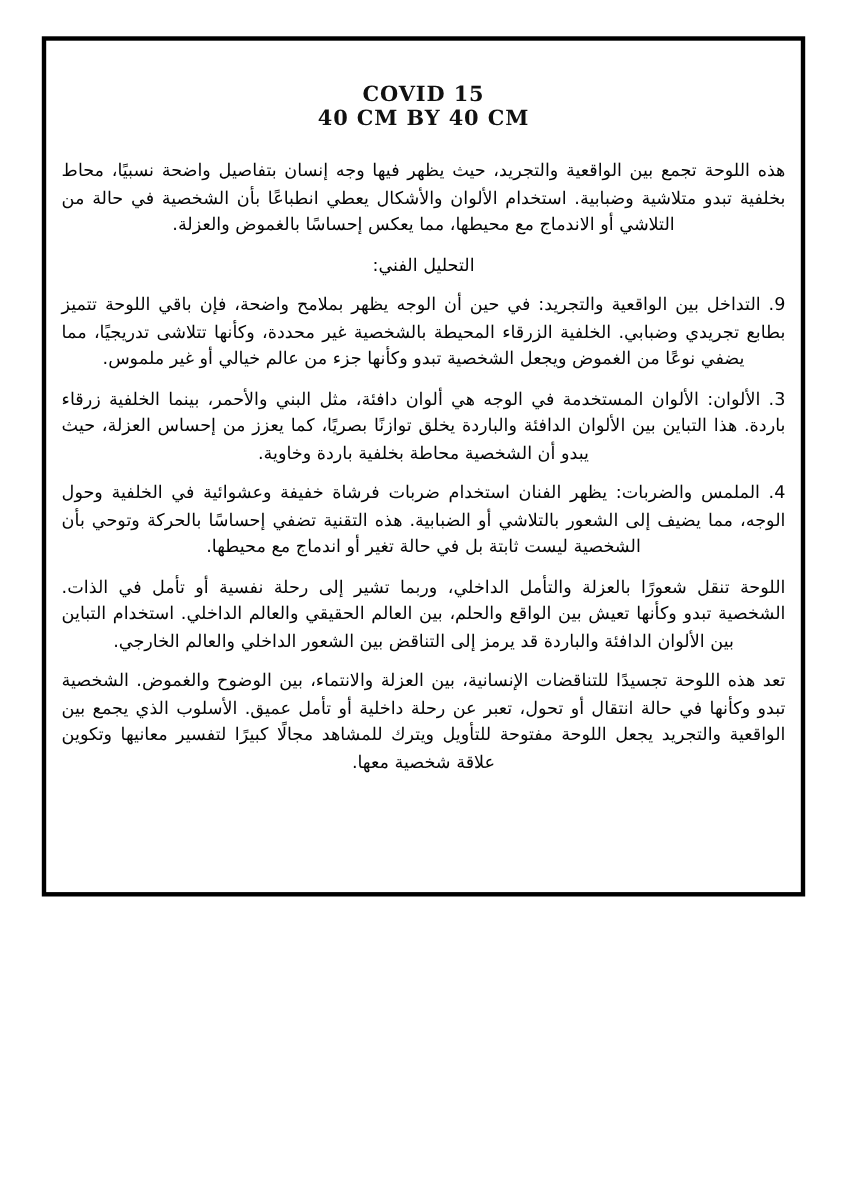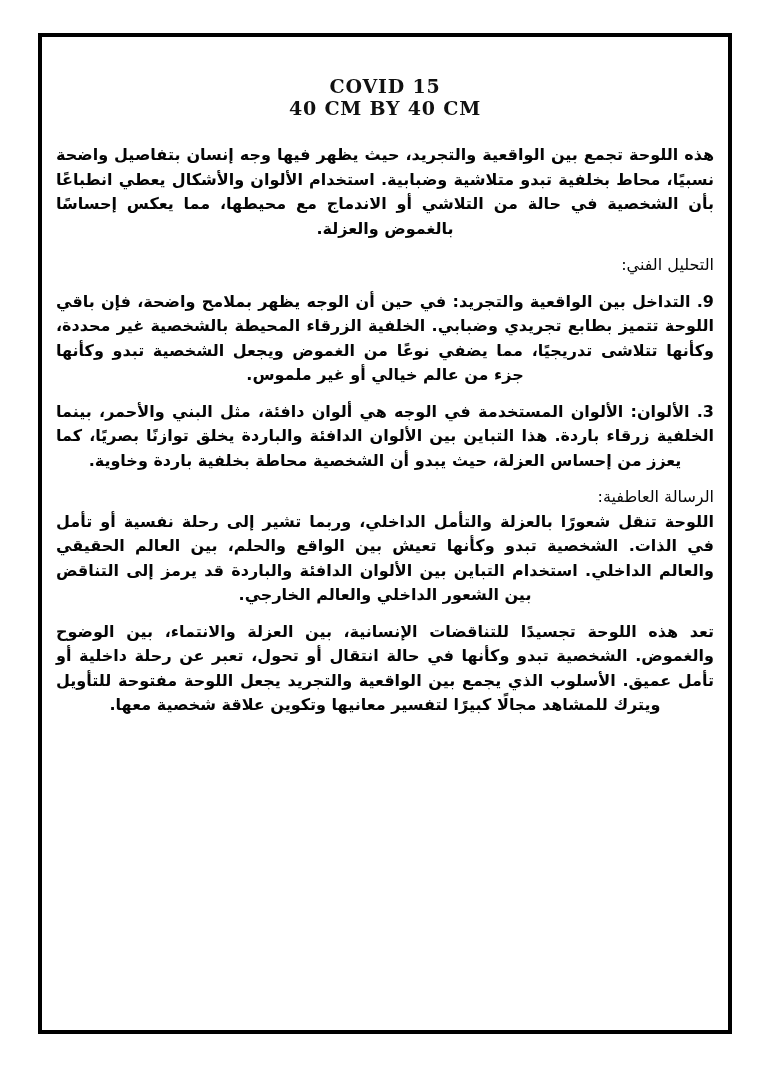--- a/index.html
+++ b/index.html
@@ -11,21 +11,21 @@
     width: 770px;
     height: 1089px;
     position: relative;
     font-family: "DejaVu Sans", "Liberation Sans", sans-serif;
   }
   .page-frame {
     position: absolute;
     left: 38px;
     top: 33px;
     width: 694px;
-    height: 1001px;
+    height: 782px;
     box-sizing: border-box;
     border: 4px solid #000000;
     background: #ffffff;
     padding: 38px 14px 10px 14px;
     overflow: hidden;
   }
   .title-block {
     text-align: center;
     font-family: "DejaVu Serif", "Liberation Serif", serif;
     font-weight: 700;
@@ -41,24 +41,23 @@
     font-family: "DejaVu Sans", "Liberation Sans", sans-serif;
     font-size: 16px;
     line-height: 24.5px;
     color: #050505;
     margin: 0;
   }
   .para {
     text-align: justify;
     text-align-last: center;
     margin: 0 0 12px 0;
-    font-weight: bold;
   }
   .section-heading {
-    text-align: right;
+    text-align: center;
     font-weight: 400;
     font-size: 16px;
     margin: 0 0 12px 0;
   }
   .section-heading.tight {
     margin-bottom: 0;
   }
   .para.last {
     margin-bottom: 16px;
   }
@@ -75,19 +74,19 @@
 
   <p class="ar para">هذه اللوحة تجمع بين الواقعية والتجريد، حيث يظهر فيها وجه إنسان بتفاصيل واضحة نسبيًا، محاط بخلفية تبدو متلاشية وضبابية. استخدام الألوان والأشكال يعطي انطباعًا بأن الشخصية في حالة من التلاشي أو الاندماج مع محيطها، مما يعكس إحساسًا بالغموض والعزلة.</p>
 
   <h2 class="ar section-heading">التحليل الفني:</h2>
 
 
   <p class="ar para">9. التداخل بين الواقعية والتجريد: في حين أن الوجه يظهر بملامح واضحة، فإن باقي اللوحة تتميز بطابع تجريدي وضبابي. الخلفية الزرقاء المحيطة بالشخصية غير محددة، وكأنها تتلاشى تدريجيًا، مما يضفي نوعًا من الغموض ويجعل الشخصية تبدو وكأنها جزء من عالم خيالي أو غير ملموس.</p>
 
   <p class="ar para">3. الألوان: الألوان المستخدمة في الوجه هي ألوان دافئة، مثل البني والأحمر، بينما الخلفية زرقاء باردة. هذا التباين بين الألوان الدافئة والباردة يخلق توازنًا بصريًا، كما يعزز من إحساس العزلة، حيث يبدو أن الشخصية محاطة بخلفية باردة وخاوية.</p>
 
+  <p class="ar para">4. الملمس والضربات: يظهر الفنان استخدام ضربات فرشاة خفيفة وعشوائية في الخلفية وحول الوجه، مما يضيف إلى الشعور بالتلاشي أو الضبابية. هذه التقنية تضفي إحساسًا بالحركة وتوحي بأن الشخصية ليست ثابتة بل في حالة تغير أو اندماج مع محيطها.</p>
 
-  <h2 class="ar section-heading tight">الرسالة العاطفية:</h2>
   <p class="ar para">اللوحة تنقل شعورًا بالعزلة والتأمل الداخلي، وربما تشير إلى رحلة نفسية أو تأمل في الذات. الشخصية تبدو وكأنها تعيش بين الواقع والحلم، بين العالم الحقيقي والعالم الداخلي. استخدام التباين بين الألوان الدافئة والباردة قد يرمز إلى التناقض بين الشعور الداخلي والعالم الخارجي.</p>
 
   <p class="ar para last">تعد هذه اللوحة تجسيدًا للتناقضات الإنسانية، بين العزلة والانتماء، بين الوضوح والغموض. الشخصية تبدو وكأنها في حالة انتقال أو تحول، تعبر عن رحلة داخلية أو تأمل عميق. الأسلوب الذي يجمع بين الواقعية والتجريد يجعل اللوحة مفتوحة للتأويل ويترك للمشاهد مجالًا كبيرًا لتفسير معانيها وتكوين علاقة شخصية معها.</p>
 
 </div>
 
 </body></html>

